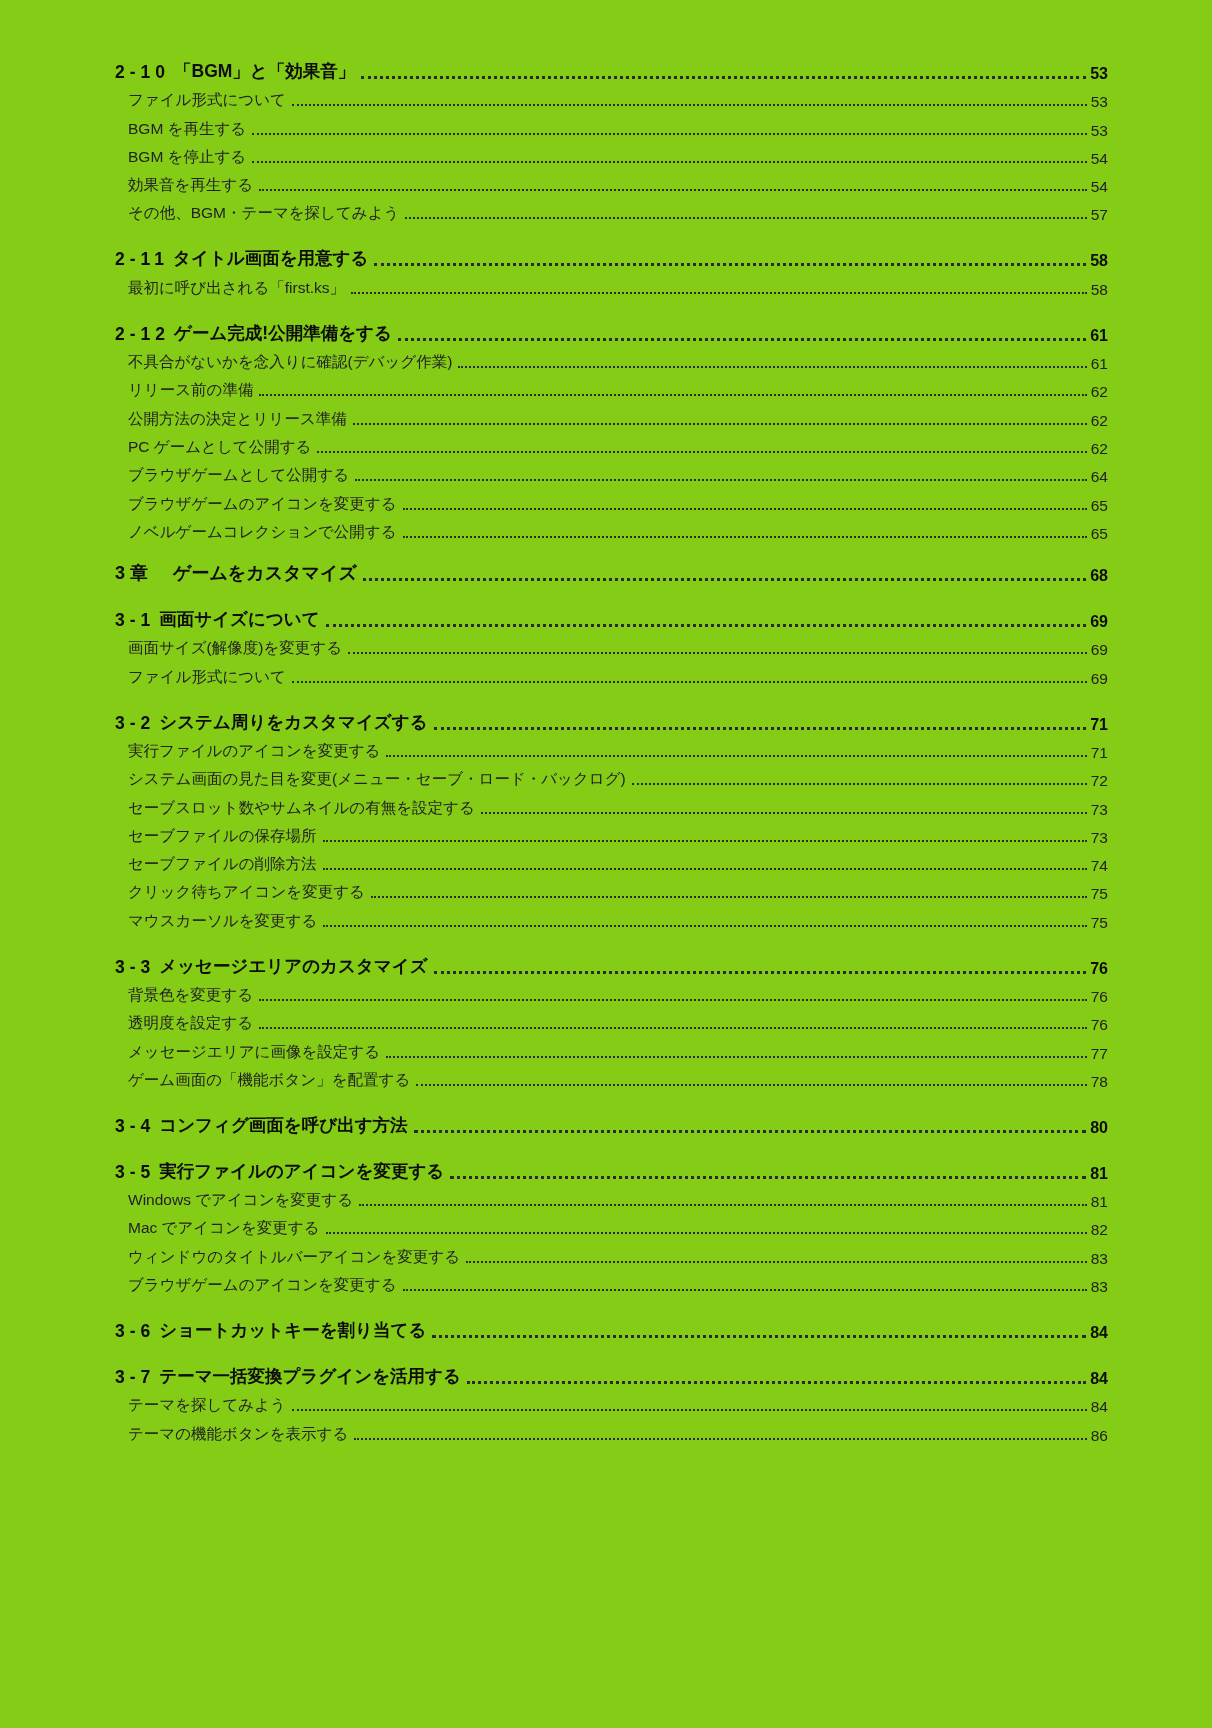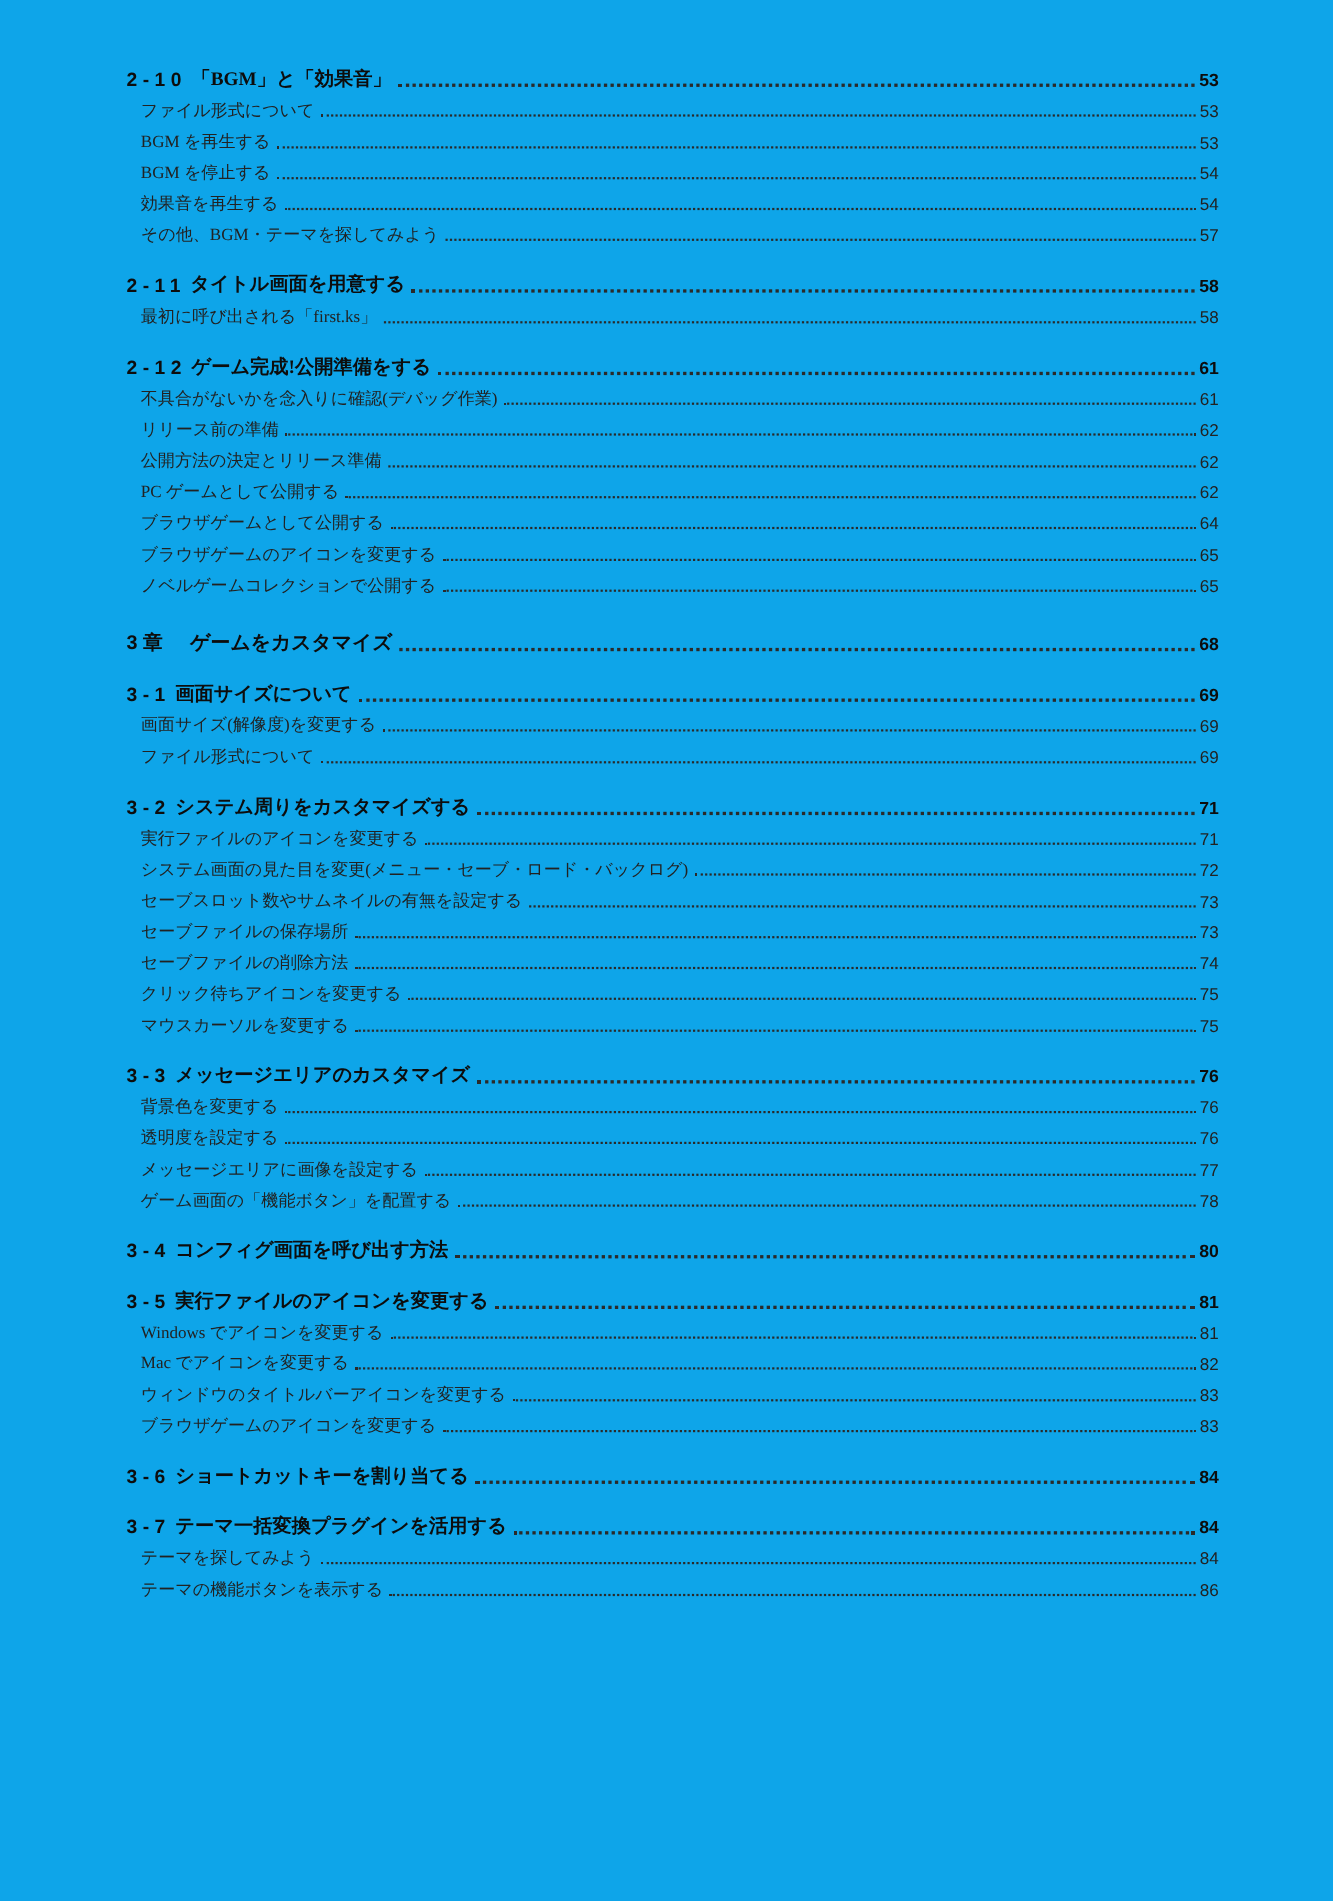--- a/index.html
+++ b/index.html
@@ -6,54 +6,54 @@
     margin: 0;
     padding: 0;
     background: #ffffff;
     font-family: "Liberation Sans", "DejaVu Sans", sans-serif;
     color: #1b1b1b;
   }
   .page {
     position: relative;
     width: 1212px;
     height: 1728px;
-    background: #0ea5e9;
+    background: #84cc16;
     overflow: hidden;
   }
   .toc {
     position: absolute;
     top: 40px;
     left: 115px;
     width: 993px;
   }
   .row {
     display: flex;
     align-items: flex-end;
     height: 28.3px;
     white-space: nowrap;
   }
   .row .num,
   .row .title,
   .row .pagenum {
     padding-bottom: 3px;
   }
-  .row .title { flex-shrink: 0; font-family: Liberation Serif, serif; }
+  .row .title { flex-shrink: 0; }
   .row .leader {
     flex: 1 1 auto;
     min-width: 12px;
     border-bottom: 2px dotted #2a2a2a;
     margin: 0 4px 8px 6px;
   }
   .row .pagenum {
     font-size: 15.5px;
     flex-shrink: 0;
   }
   
   .row.lvl-h1 {
-    margin-top: 25px;
+    margin-top: 14px;
     font-weight: 700;
     font-size: 18px;
     color: #0d0d0d;
   }
   .row.lvl-h1 .num { letter-spacing: 5px; margin-right: 20px; }
   
   .row.lvl-h2 {
     margin-top: 17.7px;
     font-weight: 700;
     font-size: 17.5px;

